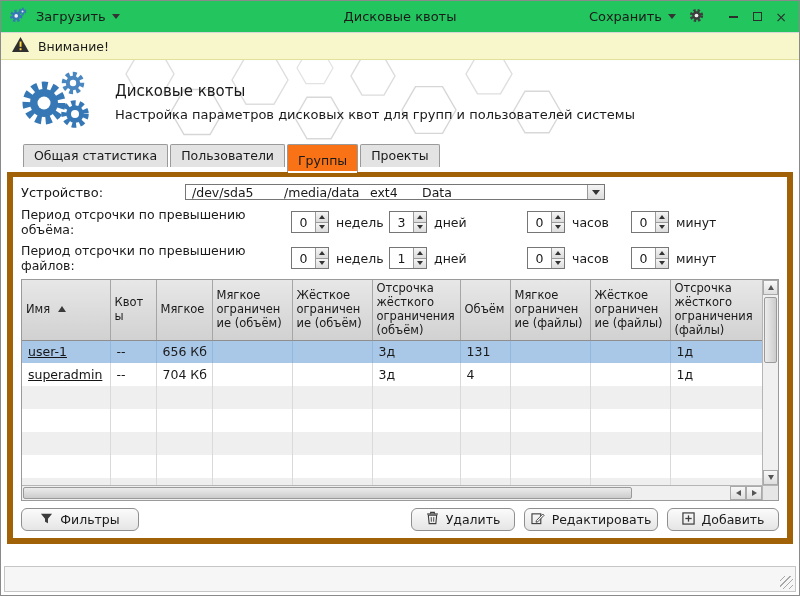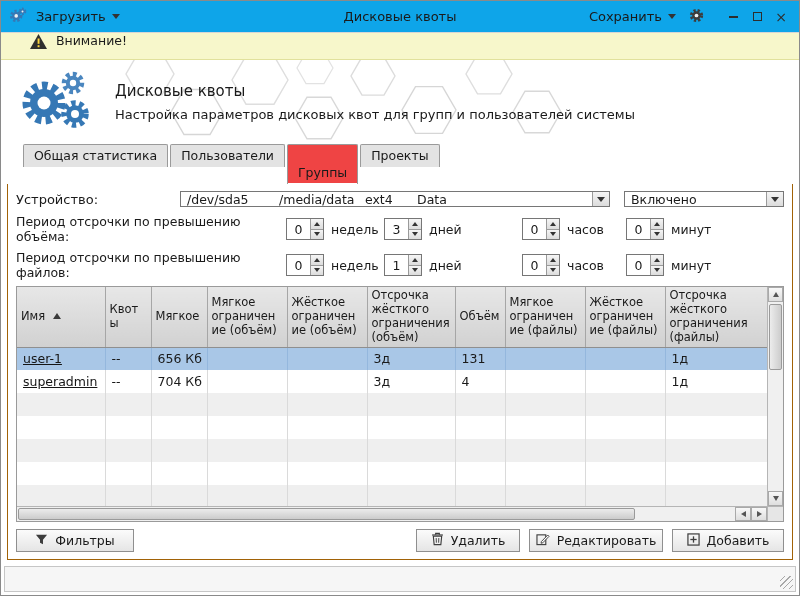--- a/index.html
+++ b/index.html
@@ -1,50 +1,50 @@
 <!DOCTYPE html>
 <html><head>
 <meta charset="utf-8">
 <style>
   *{box-sizing:border-box;margin:0;padding:0}
   html,body{width:800px;height:596px}
   body{font-family:"DejaVu Sans","Liberation Sans",sans-serif;font-size:13px;color:#1a1a1a;background:#fff}
   .window{width:800px;height:596px;border:1px solid #8a8a8a;background:#fff;display:flex;flex-direction:column;overflow:hidden}
 
   
-  .titlebar{flex:0 0 32px;background:#0ea5e9;border-bottom:1px solid #d6d6d6;display:grid;grid-template-columns:1fr auto 1fr;align-items:center;padding:0 8px}
+  .titlebar{flex:0 0 32px;background:#22c55e;border-bottom:1px solid #d6d6d6;display:grid;grid-template-columns:1fr auto 1fr;align-items:center;padding:0 8px}
   .tb-left{display:flex;align-items:center;gap:9px;justify-self:start}
   .tb-right{display:flex;align-items:center;gap:12px;justify-self:end}
   .tb-menu{background:none;border:none;font:inherit;font-size:13px;color:#1a1a1a;display:inline-flex;align-items:center;cursor:default}
   .caret{display:inline-block;width:0;height:0;border-left:4px solid transparent;border-right:4px solid transparent;border-top:5px solid #333;margin-left:6px}
   .tb-title{font-size:13px}
   .winbtns{display:flex;align-items:center;gap:4px;margin-left:6px}
   .winbtn{width:20px;height:18px;display:inline-flex;align-items:center;justify-content:center;color:#2d2d2d;font-size:14px;line-height:1}
   .min-glyph{display:inline-block;width:9px;border-bottom:2px solid #2d2d2d;height:2px}
   .max-glyph{display:inline-block;width:9px;height:9px;border:1.5px solid #2d2d2d}
 
   
-  .warnbar{flex:0 0 27px;background:#f7f7cb;border-bottom:1px solid #e1e19c;display:flex;align-items:flex-start;gap:8px;padding:0 28px;font-size:12.5px}
+  .warnbar{flex:0 0 27px;background:#f7f7cb;border-bottom:1px solid #e1e19c;display:flex;align-items:center;gap:8px;padding:0 10px;font-size:12.5px}
 
   
   .header{flex:0 0 84px;position:relative;background:#fff;display:flex;align-items:center;padding:0 16px;overflow:hidden}
   .hexes{position:absolute;left:104px;top:0;pointer-events:none}
   .logo{flex:0 0 auto;margin-right:20px;position:relative;z-index:1}
   .header-text{position:relative;z-index:1}
   .h-title{font-size:15px;margin-bottom:7px}
   .h-sub{font-size:13px}
 
   
   .tabs{flex:0 0 24px;display:flex;align-items:flex-start;padding-left:22px;position:relative;z-index:2;margin-bottom:-1px;background:#fff}
   .tab{background:#e3e3e3;border:1px solid #9a9a9a;border-bottom:none;border-radius:2px 2px 0 0;padding:3px 10px 4px;font-size:12.5px;margin-right:2px;cursor:default;position:relative}
-  .tab.active{background:#ef4444;padding-top:20px}
+  .tab.active{background:#f97316;padding-top:8px}
   .tab.active::after{content:"";position:absolute;left:0;right:0;bottom:-1px;height:2px;background:#fff}
 
   
-  .panel{flex:1;margin:0 6px 4px;border:1px solid #a16207;background:#fff;display:flex;flex-direction:column;padding:7px 8px;position:relative;z-index:1;min-height:0}
+  .panel{flex:1;margin:0 6px 20px;border:6px solid #a16207;background:#fff;display:flex;flex-direction:column;padding:7px 8px;position:relative;z-index:1;min-height:0}
 
   .device-row{display:grid;grid-template-columns:150px 1fr 160px;column-gap:14px;align-items:center;margin-bottom:7px}
   .field-label{font-size:13px}
   .combo{height:16px;border:1px solid #767676;background:#fff;display:flex;align-items:stretch;cursor:default}
   .combo-text{flex:1;display:flex;align-items:center;padding-left:6px;font-size:12.5px;white-space:nowrap;overflow:hidden}
   .combo-seg0{display:inline-block;width:92px}
   .combo-seg1{display:inline-block;width:86px}
   .combo-seg2{display:inline-block;width:52px}
   .combo-btn{width:17px;border-left:1px solid #9a9a9a;background:linear-gradient(#f4f4f4,#dcdcdc);display:flex;align-items:center;justify-content:center}
   .tri-down{width:0;height:0;border-left:4px solid transparent;border-right:4px solid transparent;border-top:5px solid #333}
@@ -86,21 +86,21 @@
   .tri-r-sb{width:0;height:0;border-top:3.5px solid transparent;border-bottom:3.5px solid transparent;border-left:5px solid #555}
 
   .table-bottom{flex:0 0 15px;border-top:1px solid #b5b5b5;display:flex}
   .htrack{flex:1;position:relative;background:#f0f0f0}
   .hthumb{position:absolute;top:1px;bottom:1px;left:1px;width:86%;background:linear-gradient(#ececec,#cccccc);border:1px solid #9a9a9a;border-radius:2px}
   .hbtn{width:16px;height:100%;background:linear-gradient(#f8f8f8,#dedede);border:1px solid #a9a9a9;display:flex;align-items:center;justify-content:center;cursor:default}
   .corner{width:16px;background:#e6e6e6;border-left:1px solid #b5b5b5}
 
   
   .btn-row{flex:0 0 23px;display:flex;align-items:center}
-  .btn{height:23px;display:inline-flex;align-items:center;justify-content:center;gap:7px;border:1px solid #8f8f8f;border-radius:0;background:linear-gradient(#fbfbfb,#e5e5e5);font:inherit;font-size:12.5px;color:#1a1a1a;cursor:default}
+  .btn{height:23px;display:inline-flex;align-items:center;justify-content:center;gap:7px;border:1px solid #8f8f8f;border-radius:6px;background:linear-gradient(#fbfbfb,#e5e5e5);font:inherit;font-size:12.5px;color:#1a1a1a;cursor:default}
   .btn-filters{width:118px}
   .btn-spacer{flex:1}
   .btn-delete{width:104px;margin-right:9px}
   .btn-edit{width:134px;margin-right:9px}
   .btn-add{width:112px}
 
   
   .statusbar{flex:0 0 26px;margin:2px 3px 3px;border:1px solid #c6c6c6;background:#f6f6f6;position:relative}
   .grip{position:absolute;right:2px;bottom:2px;width:13px;height:13px;background:repeating-linear-gradient(135deg,transparent 0 3px,#a8a8a8 3px 4px);cursor:nwse-resize}
 </style>
@@ -204,26 +204,20 @@
 
     <div class="device-row">
       <span class="field-label">Устройство:</span>
       <div class="combo">
         <span class="combo-text">
           <span class="combo-seg0">/dev/sda5</span>
           <span class="combo-seg1">/media/data</span>
           <span class="combo-seg2">ext4</span>
           <span>Data</span>
         </span>
-        <span class="combo-btn">
-            <span class="tri-down"></span>
-          </span>
-      </div>
-      <div class="combo">
-        <span class="combo-text">Включено</span>
         <span class="combo-btn">
             <span class="tri-down"></span>
           </span>
       </div>
     </div>
 
     <div class="spin-row">
       <span>Период отсрочки по превышению объёма:</span>
       <span class="spin">
         <span class="spin-val">0</span>

